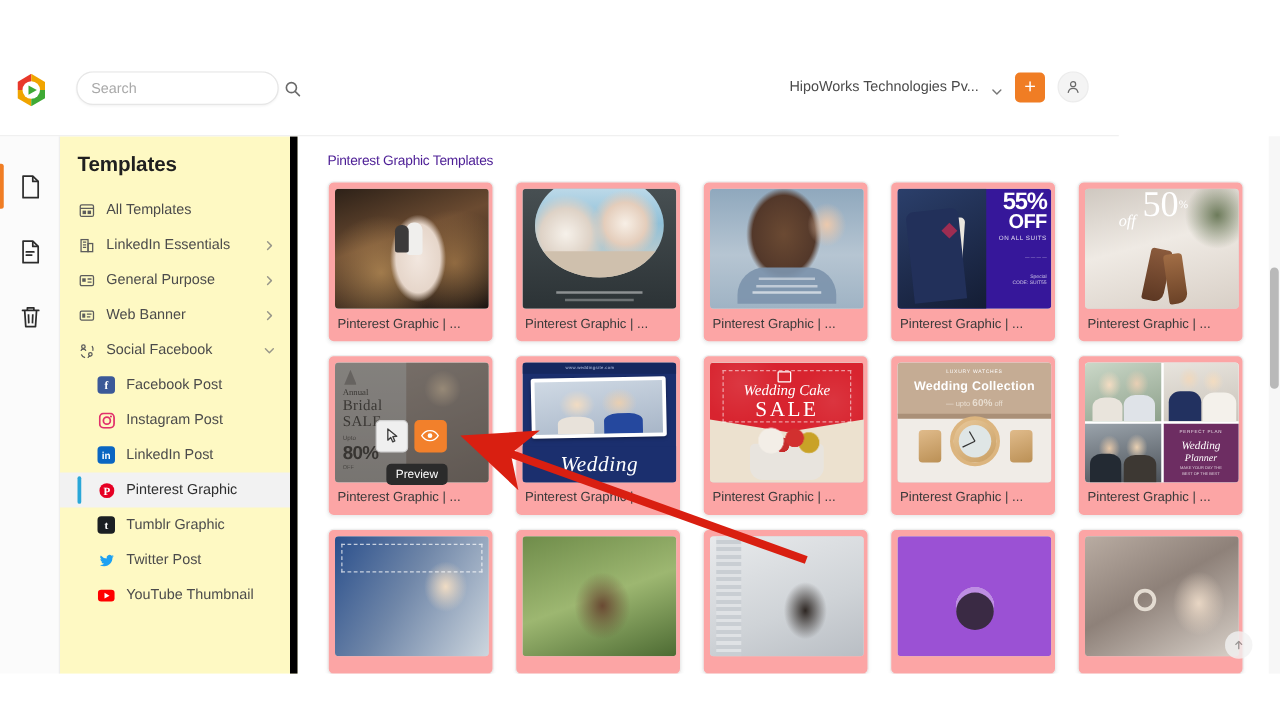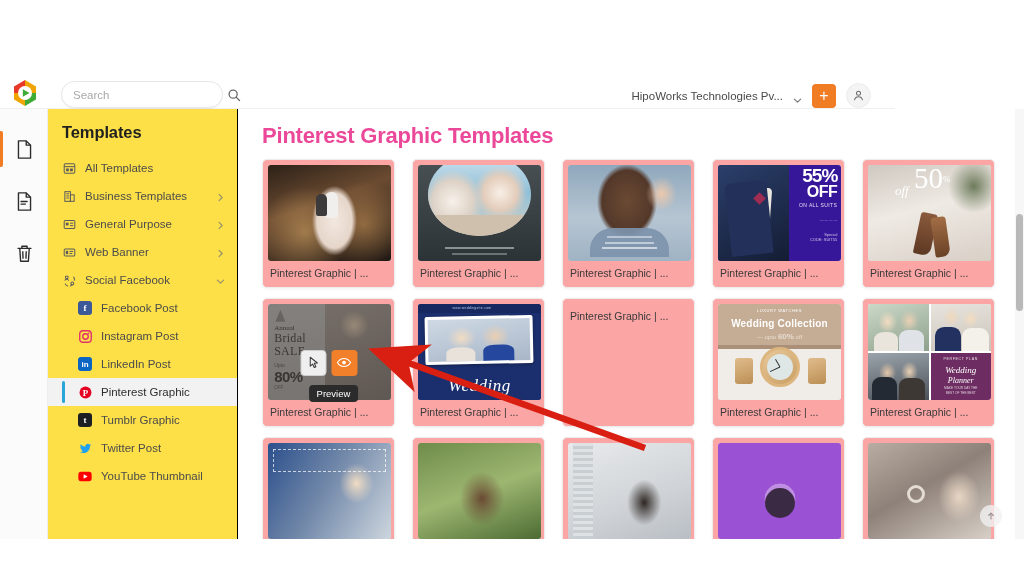--- a/index.html
+++ b/index.html
@@ -10,21 +10,21 @@
     color:#3c3c3c;
     position:relative;
   }
   
   .frame { position:absolute; left:0; top:0; width:1024px; height:576px; background:#ffffff; }
   .shell { position:absolute; left:0; top:57px; width:1024px; height:482px; background:#ffffff; overflow:hidden; }
 
   
   .header {
     position:absolute; left:0; top:0; width:895px; height:52px;
-    background:#ffffff; display:flex; align-items:flex-end;
+    background:#ffffff; display:flex; align-items:flex-start;
     border-bottom:1px solid #f0f0f0; z-index:30;
   }
   .logo { margin-left:10px; width:30px; height:30px; position:relative; }
   .searchbox {
     margin-left:21px; width:162px; height:27px; border-radius:14px;
     background:#ffffff; border:1px solid #e6e6e6;
     display:flex; align-items:center; padding:0 11px;
     box-shadow:0 1px 2px rgba(0,0,0,.05);
   }
   .searchbox input {
@@ -57,21 +57,21 @@
     position:relative;
   }
   .rail-item.active::before {
     content:""; position:absolute; left:0; top:8px; width:3px; height:36px;
     background:#f07d24; border-radius:0 2px 2px 0;
   }
 
   
   .sidebar {
     position:absolute; left:48px; top:52px; width:190px; height:430px;
-    background:#fde047; border-right:1px solid #000000; z-index:15;
+    background:#fef9c3; border-right:6px solid #000000; z-index:15;
     padding-top:14px; overflow:hidden;
   }
   .side-title { font-size:16.5px; font-weight:bold; color:#1f1f1f; padding:0 0 12px 14px; letter-spacing:-.1px; }
   .nav-item {
     height:28px; display:flex; align-items:center; gap:9px;
     padding-left:14px; padding-right:12px; font-size:11.5px; color:#4b4b4b;
     position:relative;
   }
   .nav-item .ico { width:14px; height:14px; flex:0 0 14px; display:flex; align-items:center; justify-content:center; }
   .nav-item .lbl { flex:1; white-space:nowrap; overflow:hidden; }
@@ -83,21 +83,21 @@
     background:#2aa7d8; border-radius:2px;
   }
   .brand-ico { width:14px; height:14px; border-radius:3px; display:flex; align-items:center; justify-content:center;
     color:#fff; font-size:9px; font-weight:bold; font-family:"Liberation Serif",serif; }
 
   
   .main {
     position:absolute; left:238px; top:52px; width:786px; height:430px;
     background:#ffffff; overflow:hidden;
   }
-  .main-title { font-size:22px; font-weight:bold; color:#ec4899; padding:14px 0 10px 24px; letter-spacing:-.2px; }
+  .main-title { font-size:11px; font-weight:normal; color:#4c1d95; padding:14px 0 10px 24px; letter-spacing:-.2px; }
   .grid {
     padding:0 22px 0 24px; display:flex; flex-wrap:wrap; gap:10px 17px;
   }
   .card {
     width:133px; background:#fca5a5; border:1px solid #ededed; border-radius:5px;
     padding:5px; box-shadow:0 1px 3px rgba(0,0,0,.06);
     position:relative;
   }
   .thumb {
     width:123px; height:96px; border-radius:3px; overflow:hidden; position:relative;
@@ -238,21 +238,21 @@
     <div class="nav-item">
       <span class="ico">
         <svg viewBox="0 0 14 14" width="13" height="13" fill="none" stroke="#5c5c5c" stroke-width="1.1">
           <rect x="2" y="1.8" width="6" height="10.4"></rect>
               <rect x="8" y="5.2" width="4" height="7"></rect>
           <line x1="3.6" y1="4" x2="6.4" y2="4"></line>
               <line x1="3.6" y1="6.3" x2="6.4" y2="6.3"></line>
               <line x1="3.6" y1="8.6" x2="6.4" y2="8.6"></line>
         </svg>
       </span>
-      <span class="lbl">Business Templates</span>
+      <span class="lbl">LinkedIn Essentials</span>
       <span class="chev">
         <svg viewBox="0 0 10 10" width="9" height="9" fill="none" stroke="#777" stroke-width="1.3">
           <polyline points="3.4,1.5 6.8,5 3.4,8.5" stroke-linecap="round" stroke-linejoin="round"></polyline>
         </svg>
       </span>
     </div>
 
     <div class="nav-item">
       <span class="ico">
         <svg viewBox="0 0 14 14" width="13" height="13" fill="none" stroke="#5c5c5c" stroke-width="1.1">
@@ -487,20 +487,32 @@
               <div style="position:absolute;left:18%;bottom:0;width:28%;height:34%;background:#e8e2da;border-radius:40% 40% 0 0"></div>
               <div style="position:absolute;left:54%;bottom:0;width:30%;height:38%;background:#25489e;border-radius:36% 36% 0 0"></div>
             </div>
           </div>
           <div style="position:absolute;left:0;bottom:0;width:100%;height:30%;background:#1b2f6e;color:#ffffff;display:flex;align-items:center;justify-content:center;font-family:'Liberation Serif',serif;font-style:italic;font-size:17px;letter-spacing:.5px">Wedding</div>
         </div>
         <div class="card-label">Pinterest Graphic | ...</div>
       </div>
 
       <div class="card">
+        <div class="thumb">
+          <div class="tz" style="background:#ece1cf"></div>
+          <div style="position:absolute;left:0;top:0;width:100%;height:58%;background:#d8242f;clip-path:polygon(0 0,100% 0,100% 82%,50% 100%,0 82%)">
+            <div class="tz" style="background:radial-gradient(circle at 20% 30%,rgba(255,255,255,.09),transparent 30%),radial-gradient(circle at 80% 55%,rgba(255,255,255,.08),transparent 28%)"></div>
+          </div>
+          <div style="position:absolute;left:8%;top:6%;width:84%;height:44%;border:1px dashed rgba(255,255,255,.55)"></div>
+          <div style="position:absolute;left:44%;top:7%;width:11px;height:9px;border:1px solid #fff;border-radius:1px"></div>
+          <div style="position:absolute;left:0;top:16%;width:100%;text-align:center;color:#fff;font-family:'Liberation Serif',serif;font-style:italic;font-size:12px">Wedding Cake</div>
+          <div style="position:absolute;left:0;top:29%;width:100%;text-align:center;color:#fff;font-family:'Liberation Serif',serif;font-size:17px;letter-spacing:2px">SALE</div>
+          <div style="position:absolute;left:26%;bottom:2%;width:48%;height:30%;background:#e8e4de;border-radius:4px 4px 10px 10px"></div>
+          <div style="position:absolute;left:24%;bottom:24%;width:52%;height:22%;background:radial-gradient(circle at 30% 50%,#f3eee7 0 22%,transparent 23%),radial-gradient(circle at 60% 40%,#d2302f 0 18%,transparent 19%),radial-gradient(circle at 78% 58%,#c9a227 0 16%,transparent 17%),radial-gradient(circle at 44% 66%,#c62b2b 0 15%,transparent 16%)"></div>
+        </div>
         <div class="card-label">Pinterest Graphic | ...</div>
       </div>
 
       <div class="card">
         <div class="thumb">
           <div class="tz" style="background:#f0ece7"></div>
           <div style="position:absolute;left:0;top:0;width:100%;height:44%;background:#c5ac94"></div>
           <div style="position:absolute;left:0;top:4%;width:100%;text-align:center;font-size:4px;color:#fff;letter-spacing:.6px">LUXURY WATCHES</div>
           <div style="position:absolute;left:0;top:15%;width:100%;text-align:center;color:#fff;font-family:'Liberation Sans',sans-serif;font-weight:bold;font-size:10px;letter-spacing:.2px">Wedding Collection</div>
           <div style="position:absolute;left:0;top:29%;width:100%;text-align:center;color:#e8ddd0;font-size:6px">— upto <b style="font-size:8px">60%</b> off</div>

